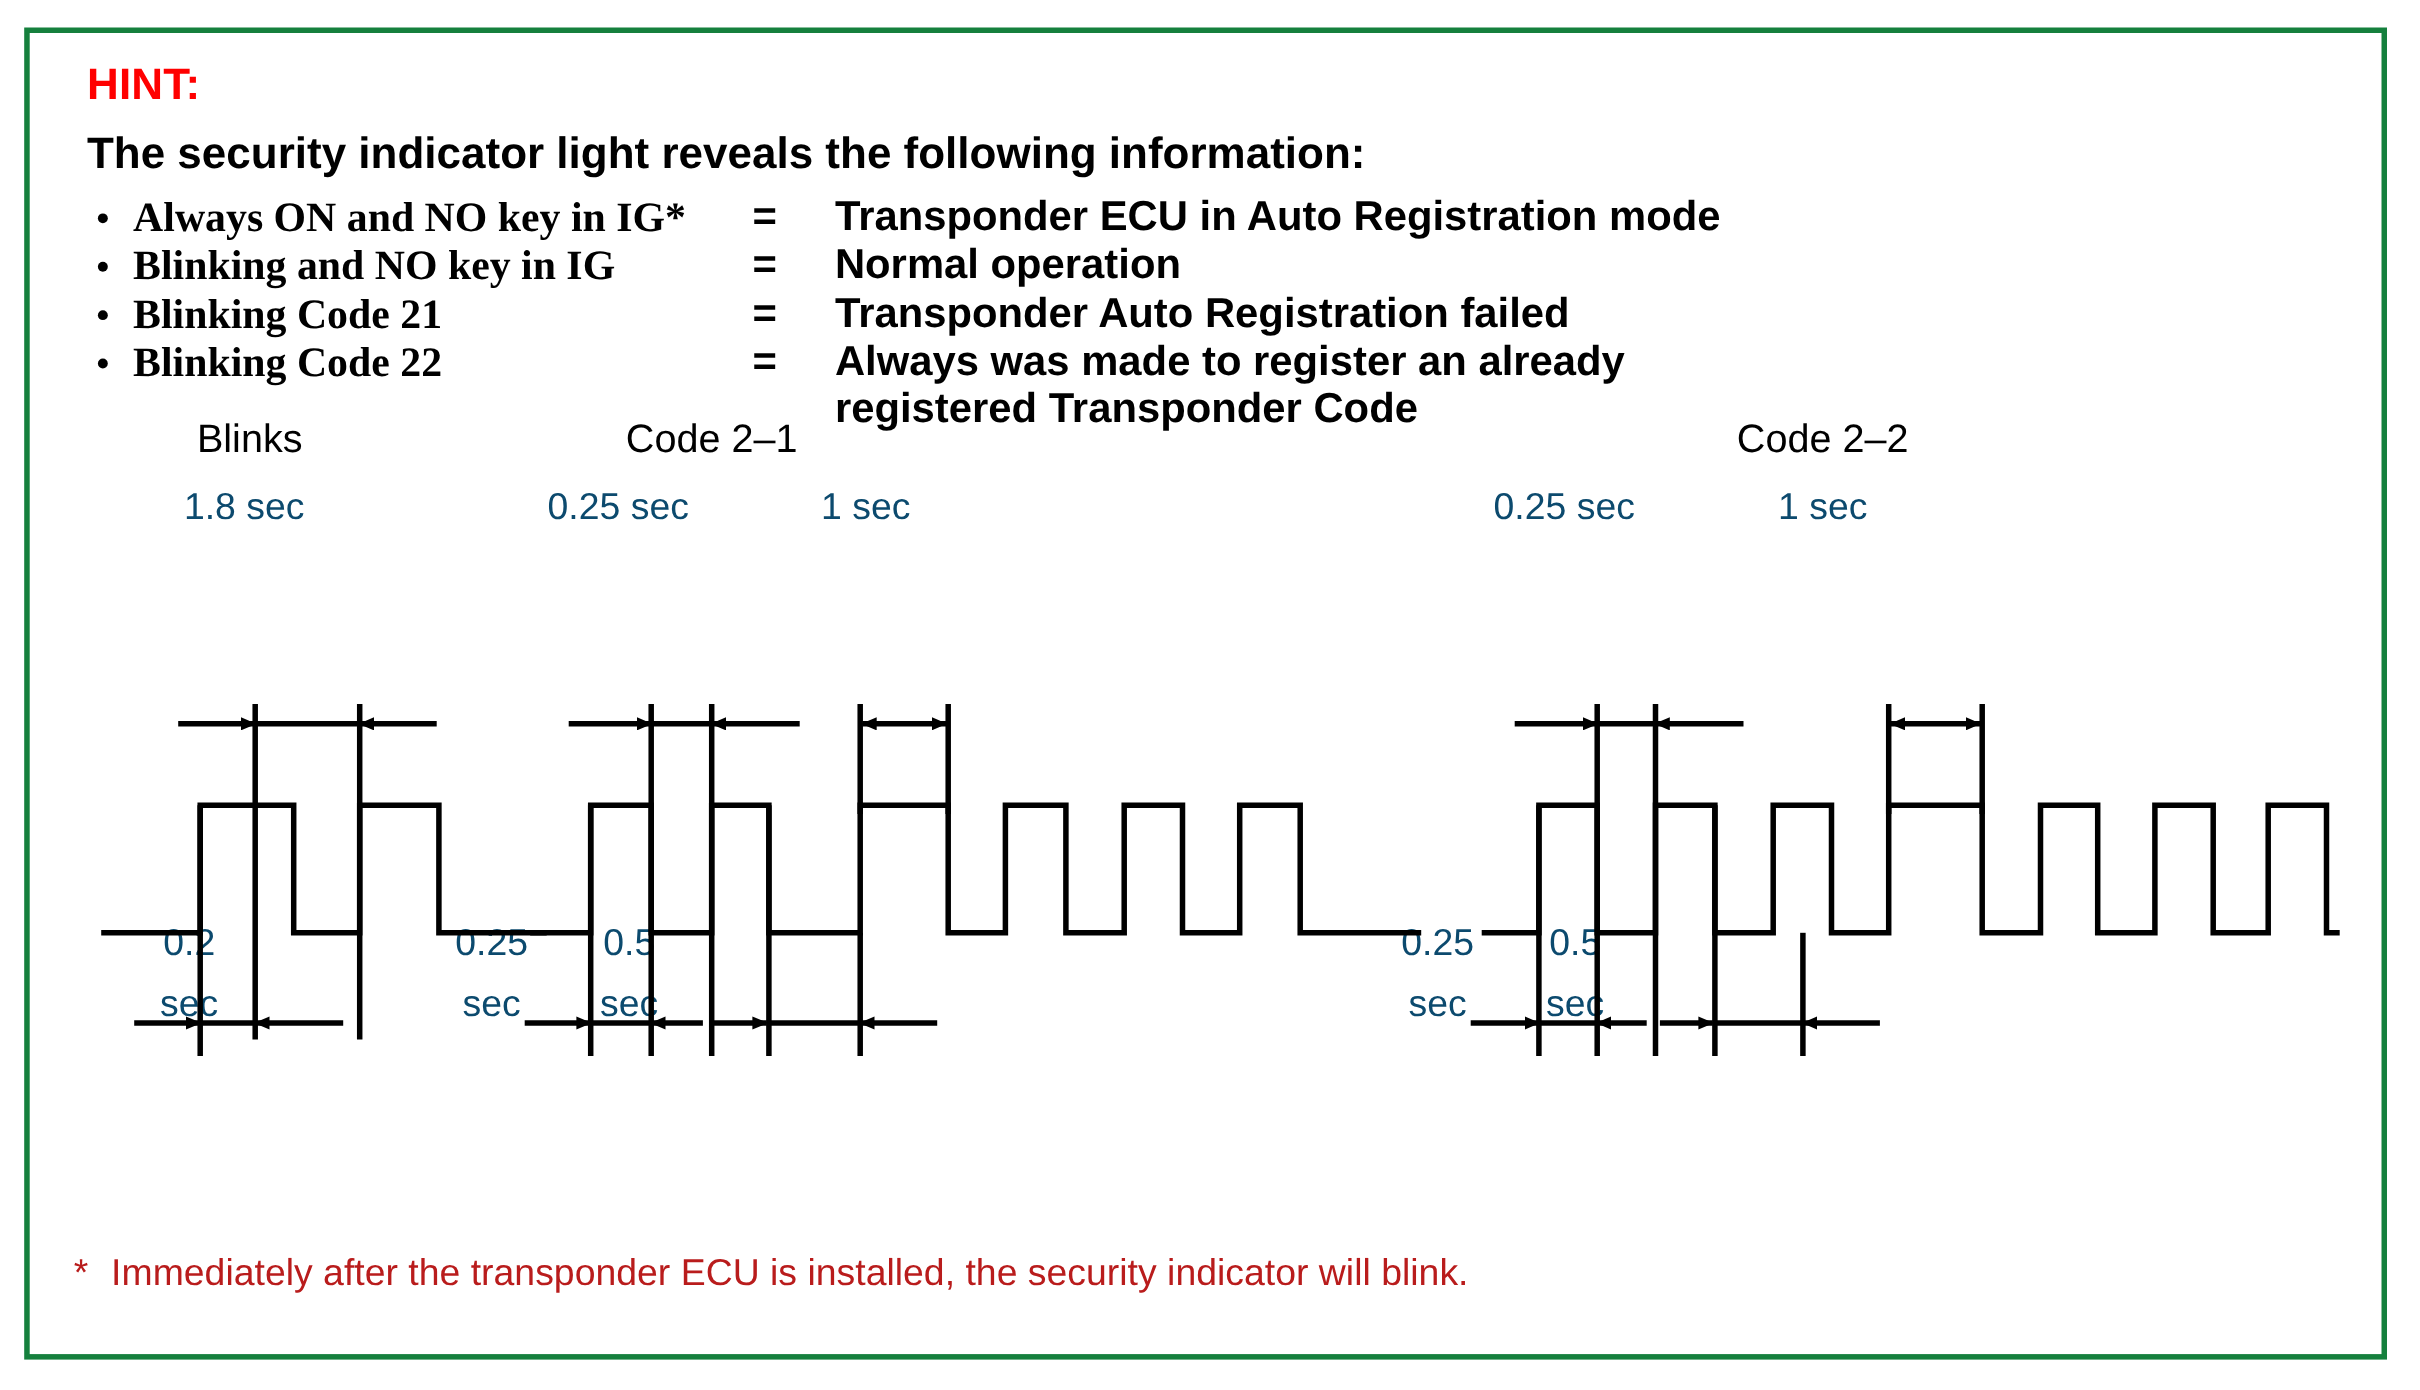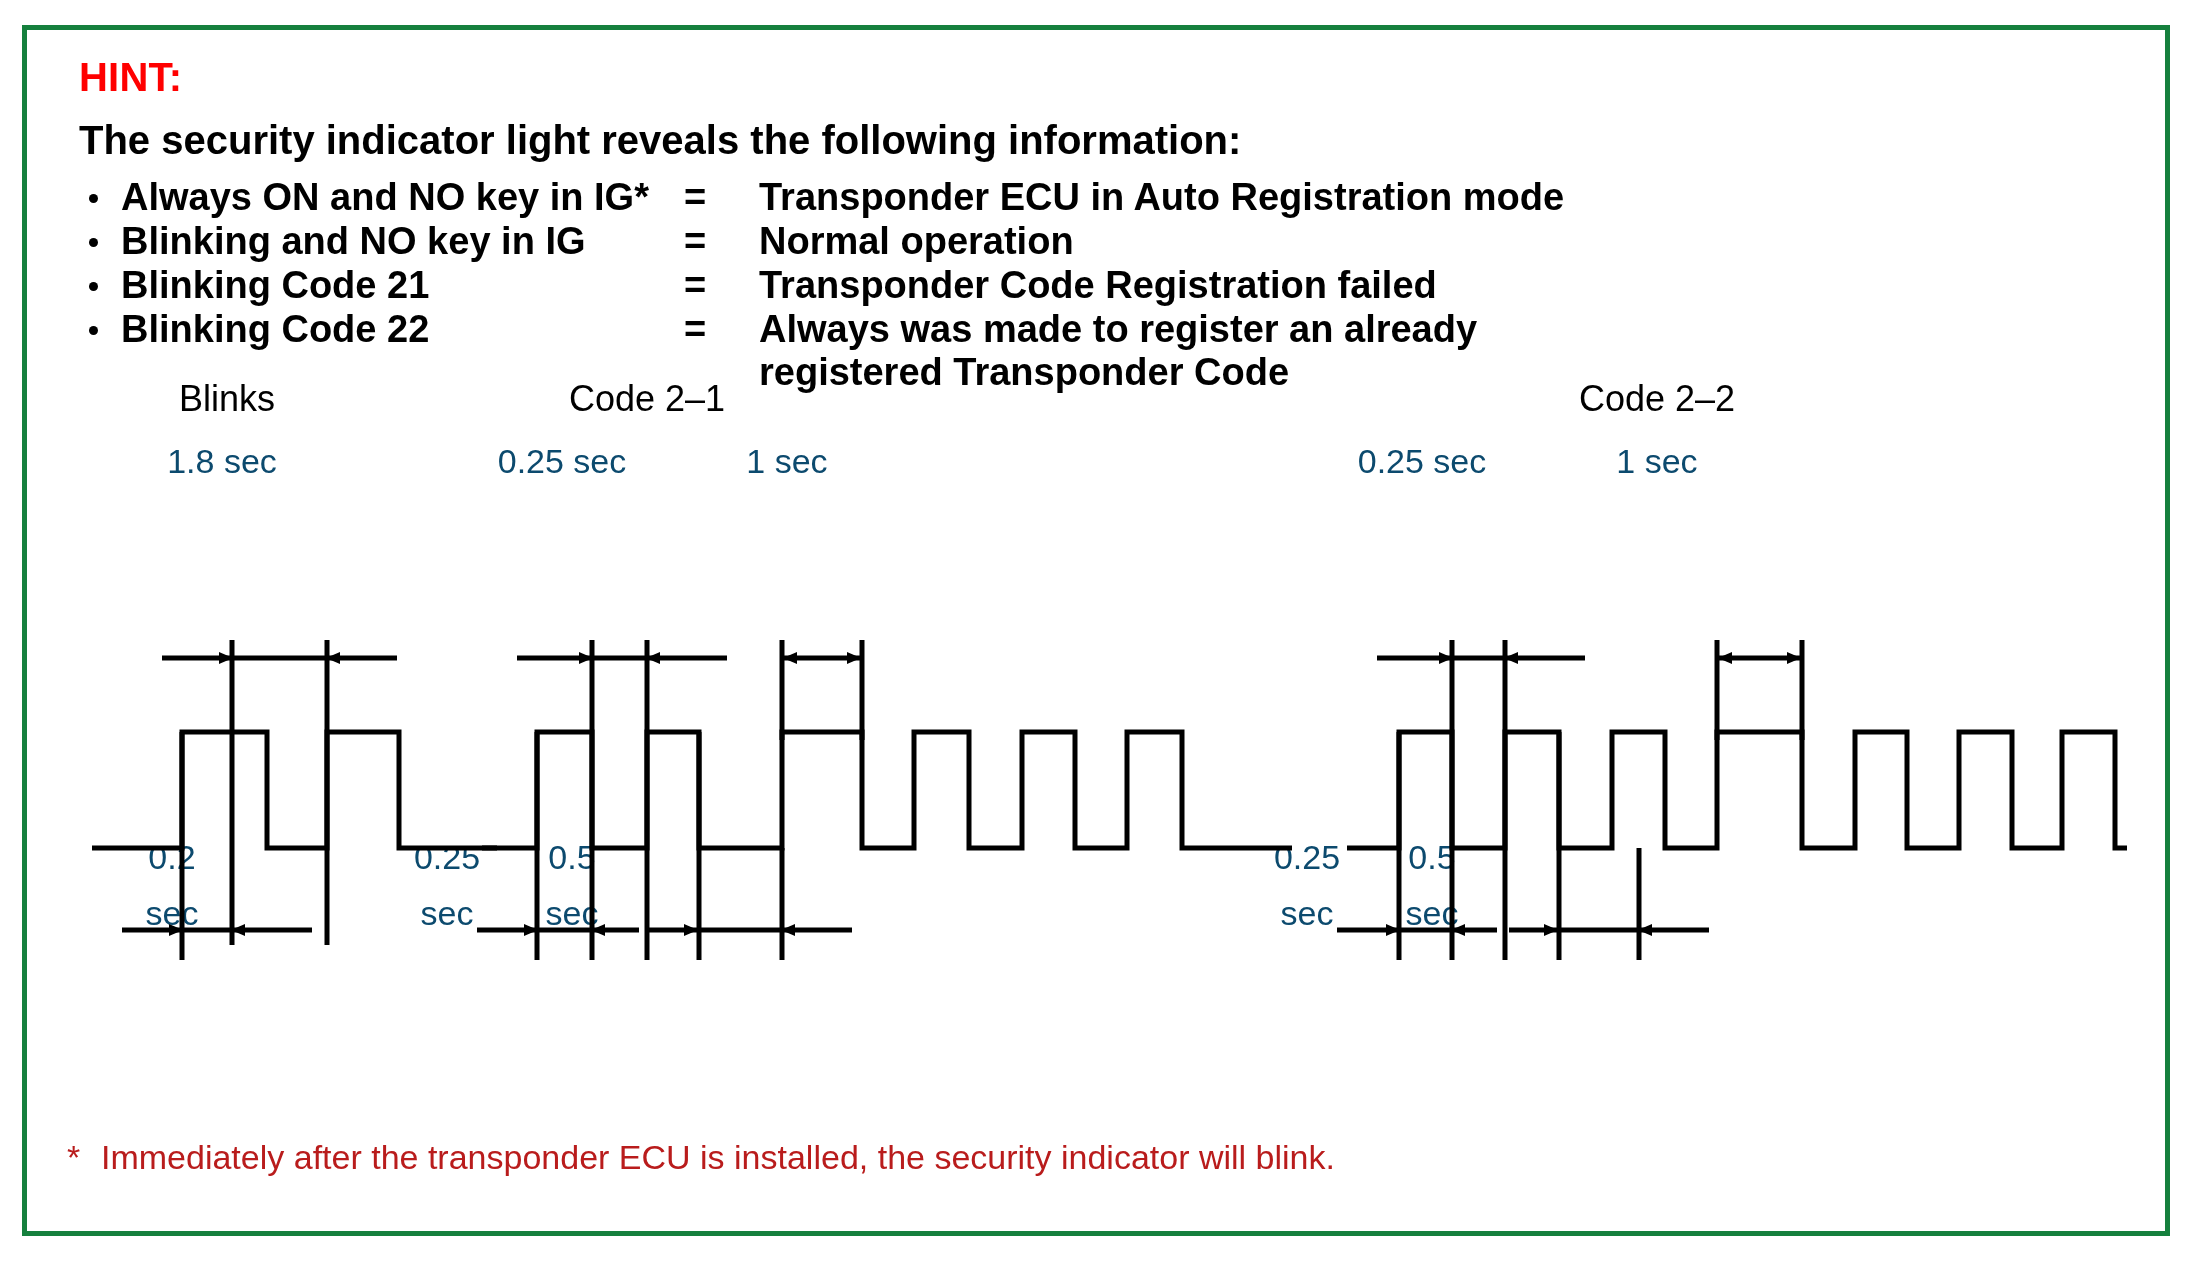--- a/index.html
+++ b/index.html
@@ -61,20 +61,21 @@
     width: 9px;
     height: 9px;
     background: #000;
     border-radius: 50%;
   }
   .bullet-label {
     position: absolute;
     left: 42px;
     top: 0;
     white-space: nowrap;
+    font-family: Liberation Serif, serif;
   }
   .bullet-eq {
     position: absolute;
     left: 605px;
     top: 0;
   }
   .bullet-desc {
     position: absolute;
     left: 680px;
     top: 0;
@@ -138,21 +139,21 @@
       <span class="bullet-dot"></span>
       <span class="bullet-label">Blinking and NO key in IG</span>
       <span class="bullet-eq">=</span>
       <span class="bullet-desc">Normal operation</span>
     </div>
 
     <div class="bullet-row">
       <span class="bullet-dot"></span>
       <span class="bullet-label">Blinking Code 21</span>
       <span class="bullet-eq">=</span>
-      <span class="bullet-desc">Transponder Code Registration failed</span>
+      <span class="bullet-desc">Transponder Auto Registration failed</span>
     </div>
 
     <div class="bullet-row tall">
       <span class="bullet-dot"></span>
       <span class="bullet-label">Blinking Code 22</span>
       <span class="bullet-eq">=</span>
       <span class="bullet-desc">Always was made to register an already
 registered Transponder Code</span>
     </div>
 

